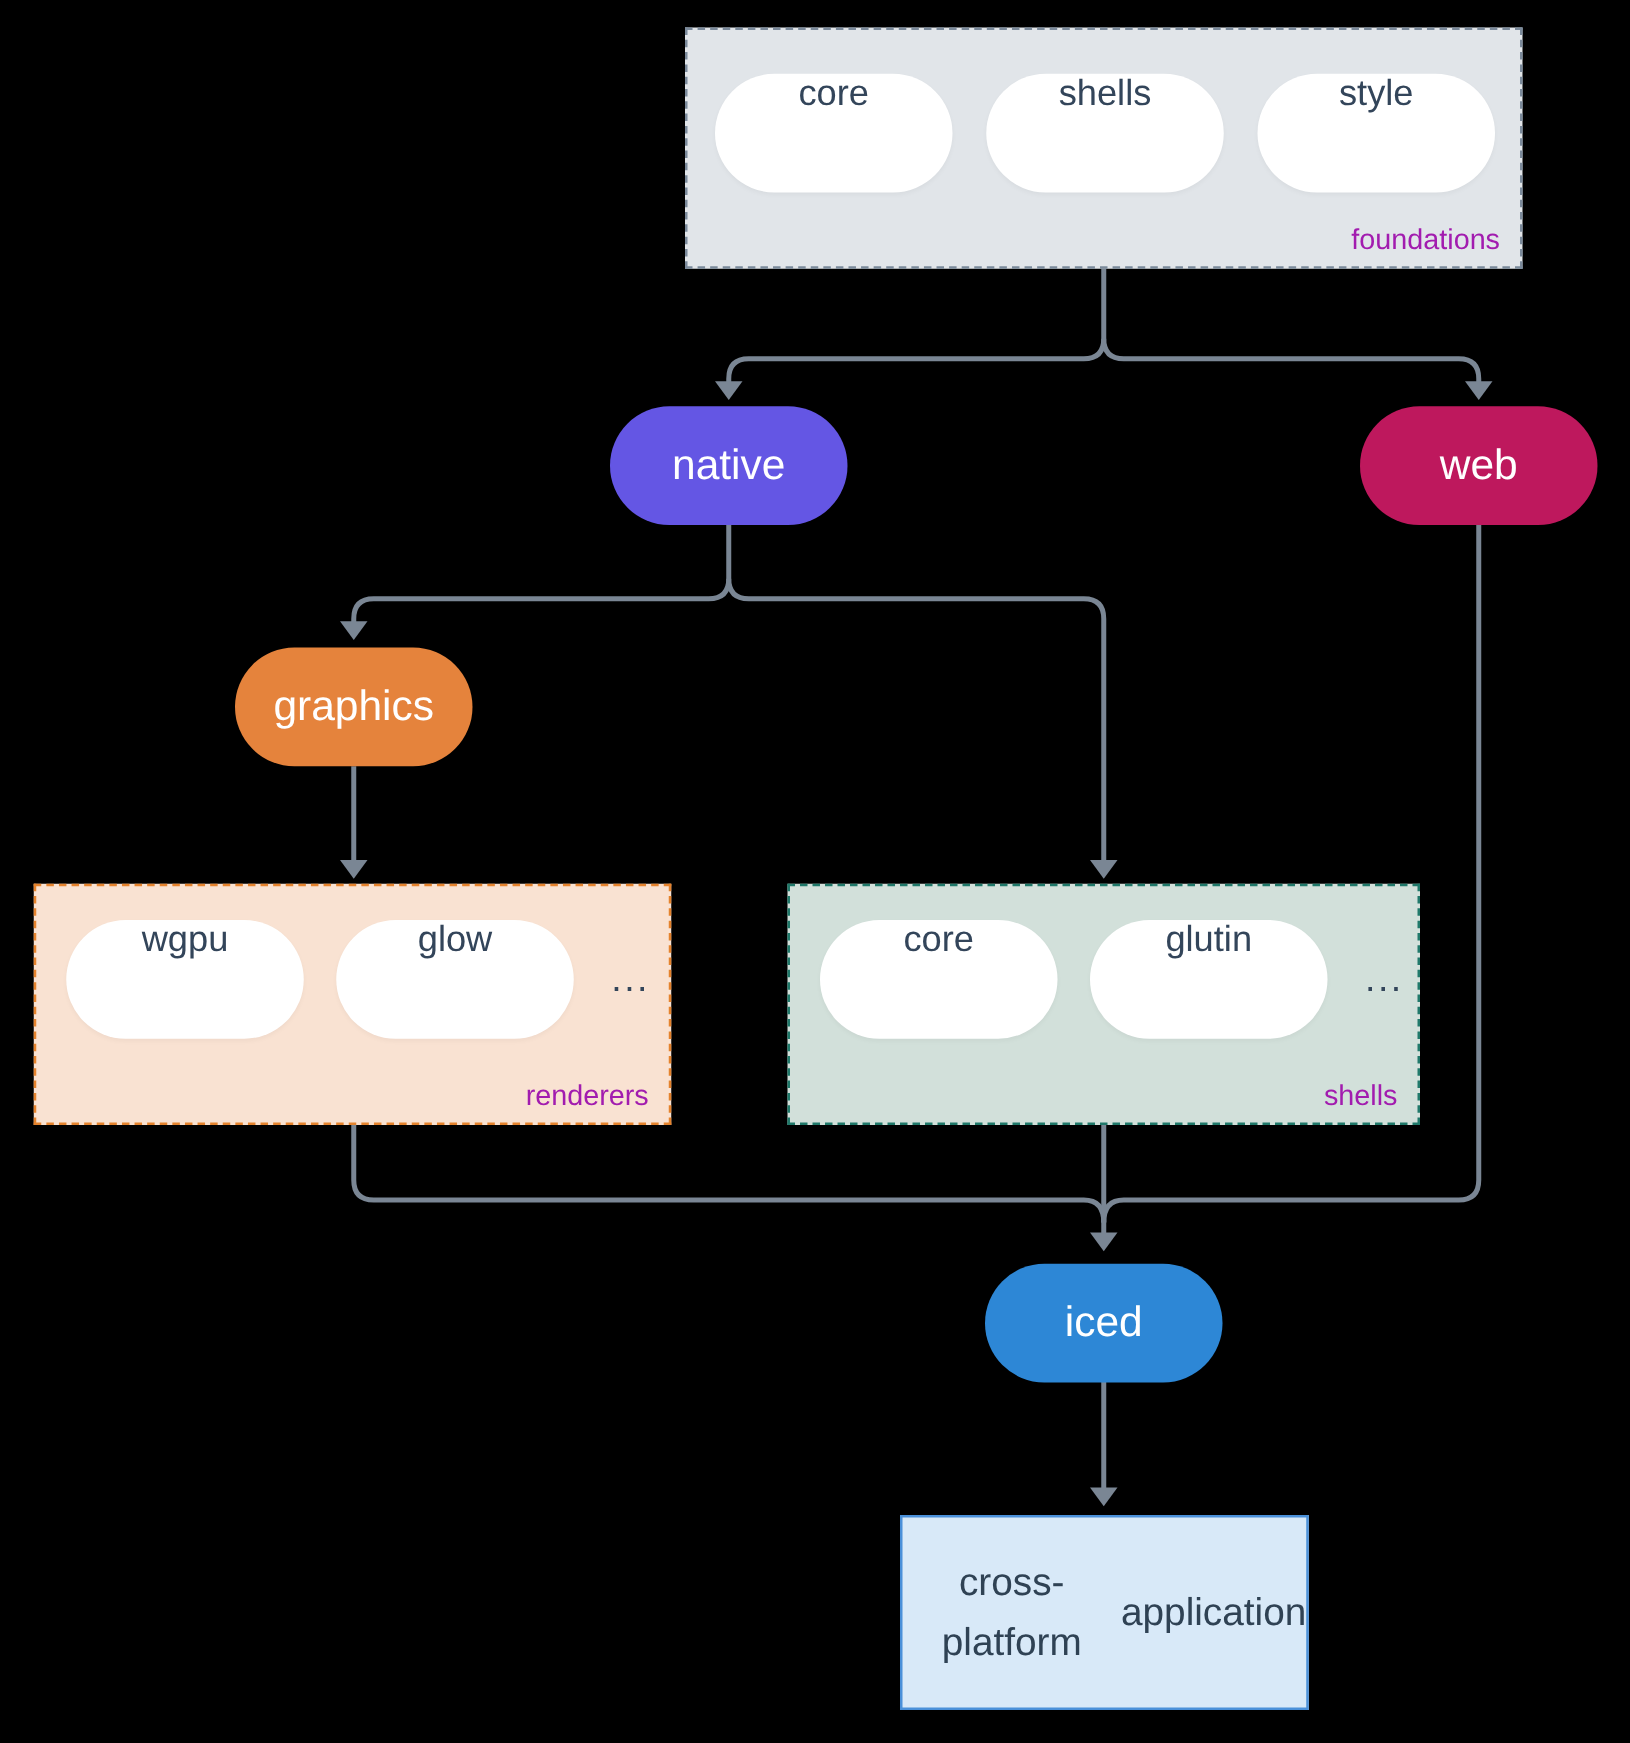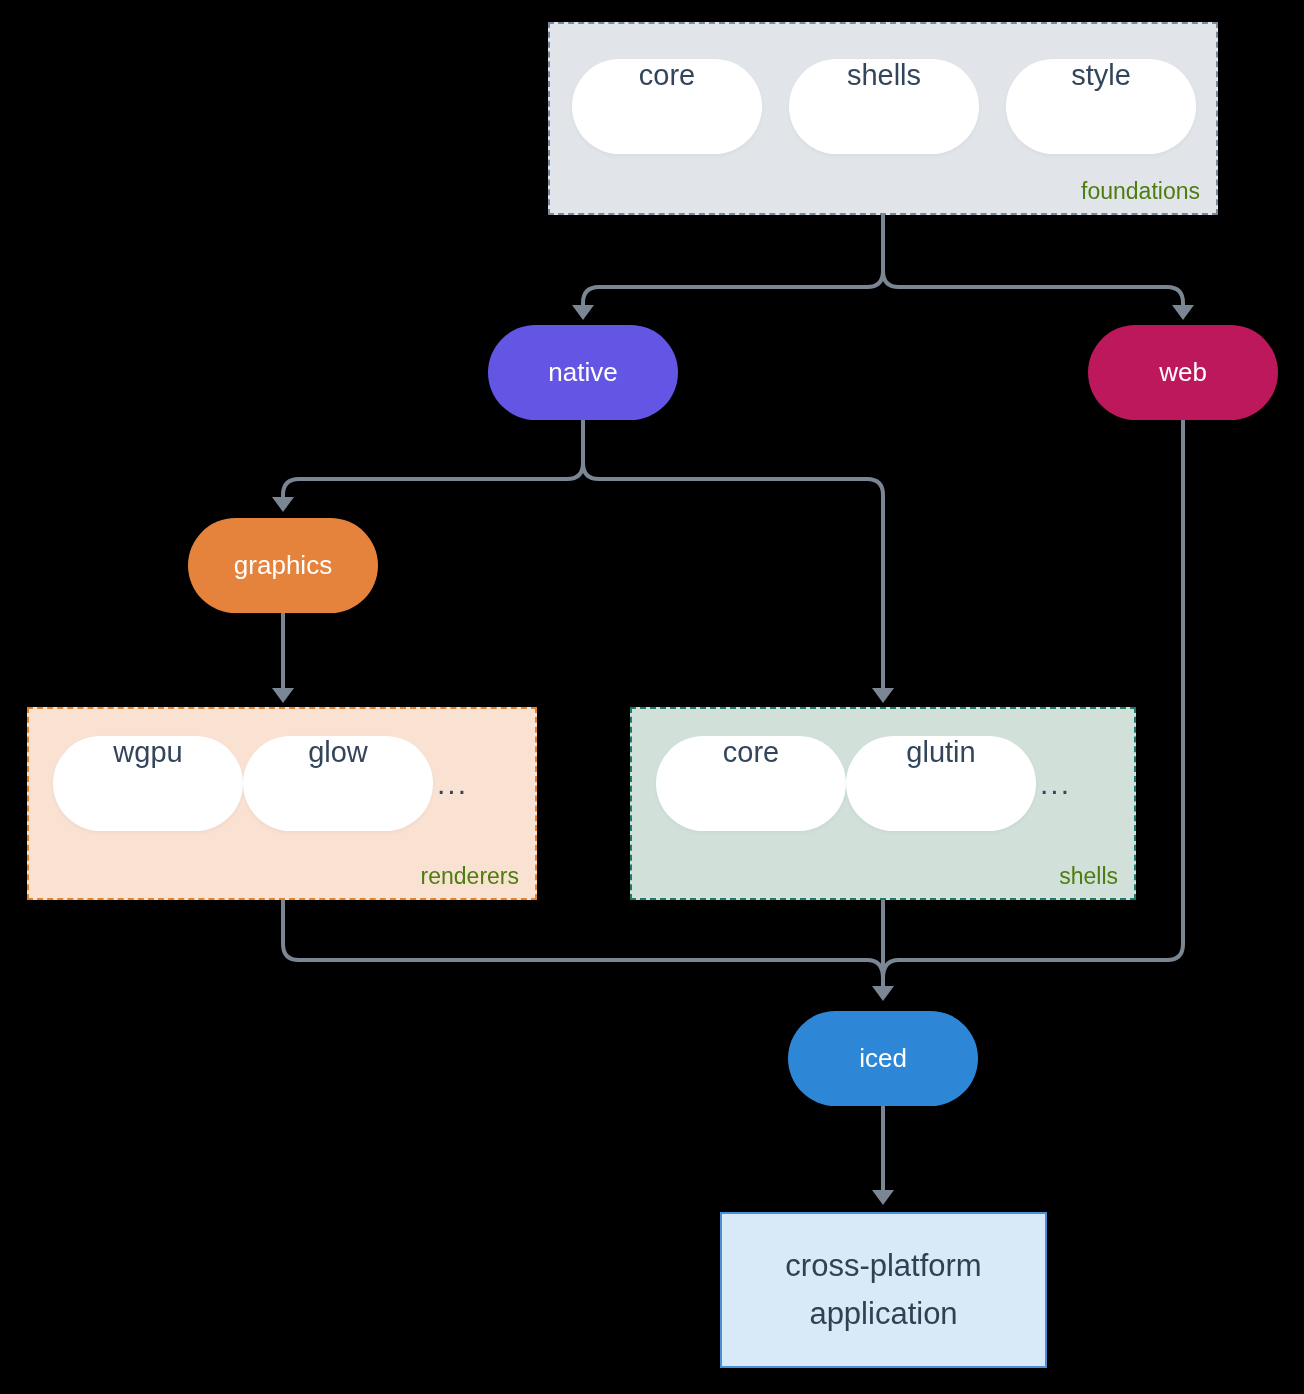--- a/index.html
+++ b/index.html
@@ -7,32 +7,32 @@
     position:relative;width:1304px;height:1394px;overflow:hidden;
     background:#000;
     font-family:"Liberation Sans","DejaVu Sans",sans-serif;
   }
   svg.wires{position:absolute;left:0;top:0;width:1304px;height:1394px;pointer-events:none;}
   svg.wires path.line{fill:none;stroke:#7a8694;stroke-width:4;stroke-linejoin:round;}
   svg.wires path.arrow{fill:#7a8694;stroke:none;}
 
   
   .group{position:absolute;box-sizing:border-box;}
-  .group .chips{display:flex;padding:35px 24px 0 24px;align-items:flex-start;}
+  .group .chips{display:flex;gap:26px;padding:35px 24px 0 24px;align-items:flex-start;}
   .group .chip{
     width:190px;height:95px;border-radius:48px;background:#ffffff;flex:0 0 auto;
     display:flex;align-items:flex-start;justify-content:center;
     color:#33455a;font-size:29px;box-shadow:0 2px 4px rgba(0,0,0,0.04);
   }
   .group .dots{
     height:95px;display:flex;align-items:center;color:#33455a;
     font-size:30px;margin-left:4px;letter-spacing:2px;
   }
   .group .group-label{
-    position:absolute;right:16px;bottom:8px;color:#4d7c0f;font-size:23px;
+    position:absolute;right:16px;bottom:8px;color:#a21caf;font-size:23px;
   }
   .group.foundations{
     left:548px;top:22px;width:670px;height:193px;
     background:#e1e5e9;border:2px dashed #7b8a9b;
   }
   .group.foundations .chips{padding:35px 22px 0 22px;gap:27px;}
   .group.renderers{
     left:27px;top:707px;width:510px;height:193px;
     background:#f9e2d2;border:2px dashed #e5832d;
   }
@@ -40,32 +40,32 @@
   .group.shells{
     left:630px;top:707px;width:506px;height:193px;
     background:#d2e0da;border:2px dashed #20796a;
   }
   .group.shells .chips{padding:27px 0 0 24px;}
 
   
   .pill{
     position:absolute;width:190px;height:95px;border-radius:48px;
     display:flex;align-items:center;justify-content:center;
-    color:#ffffff;font-size:26px;
+    color:#ffffff;font-size:34px;
   }
   .pill.native{left:488px;top:325px;background:#6456e4;}
   .pill.web{left:1088px;top:325px;background:#be185d;}
   .pill.graphics{left:188px;top:518px;background:#e5833c;}
   .pill.iced{left:788px;top:1011px;background:#2d87d6;}
 
   
   .app-box{
     position:absolute;left:720px;top:1212px;width:327px;height:156px;
     box-sizing:border-box;background:#d8e9f8;border:2px solid #4a90d9;
-    display:flex;flex-direction:column;align-items:center;justify-content:center;
+    display:flex;align-items:center;justify-content:center;
     color:#2f4254;font-size:31px;line-height:48px;text-align:center;
   }
 </style>
 </head>
 <body>
 
 <div class="canvas">
 
   <svg class="wires" viewBox="0 0 1304 1394">
 

